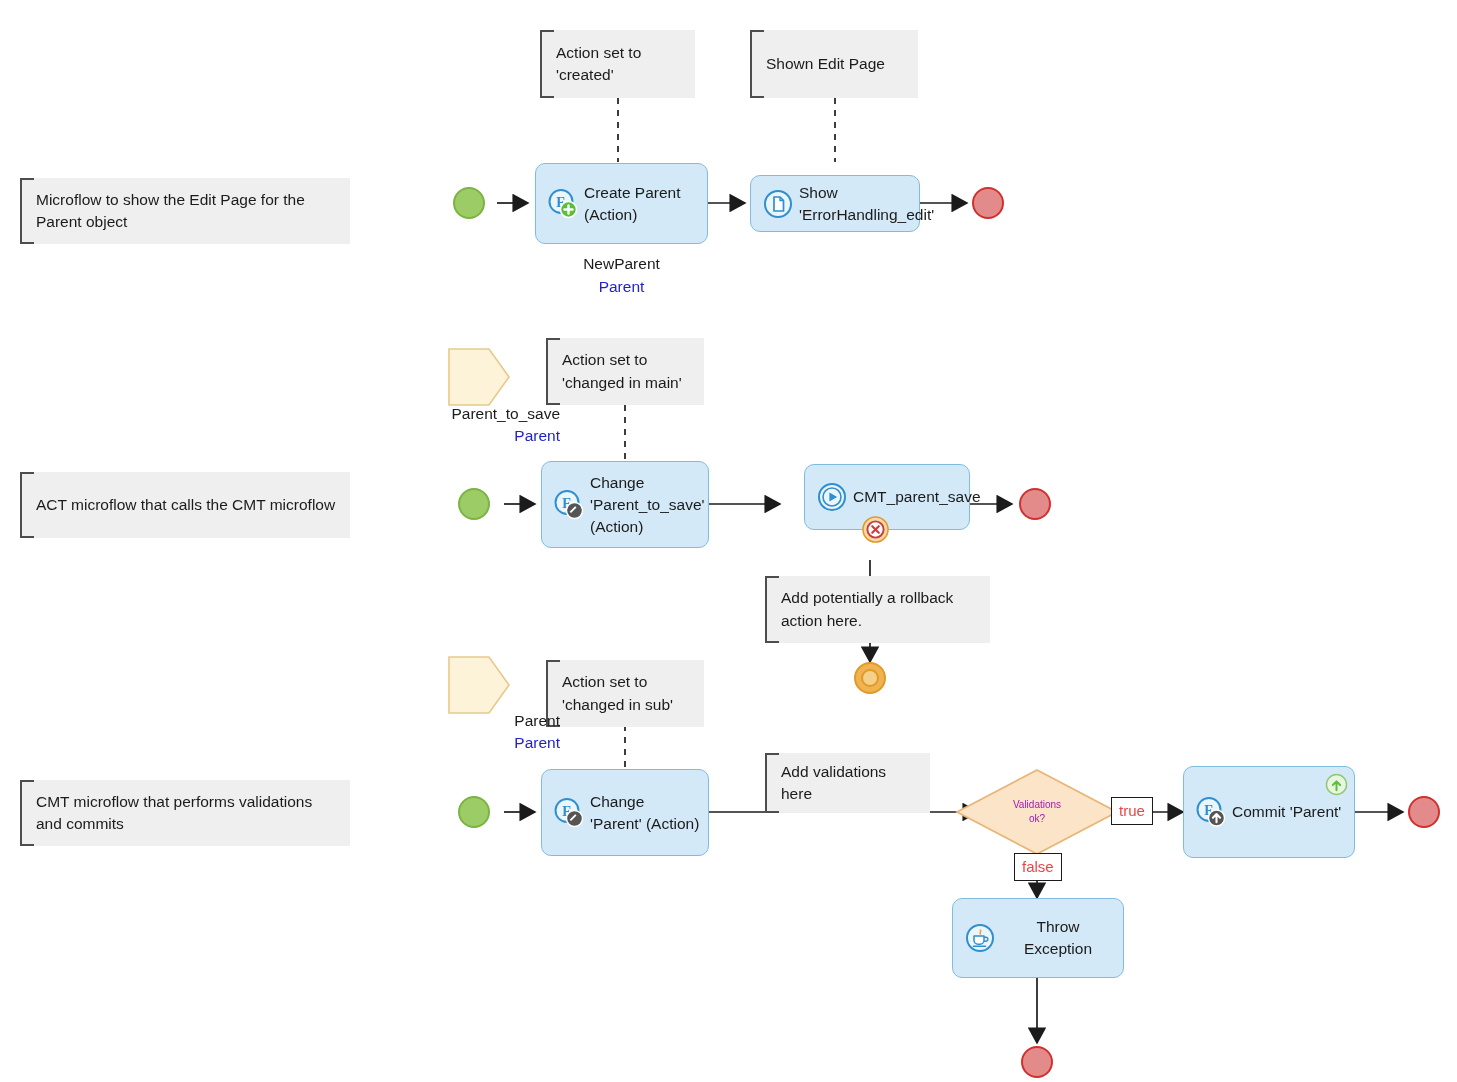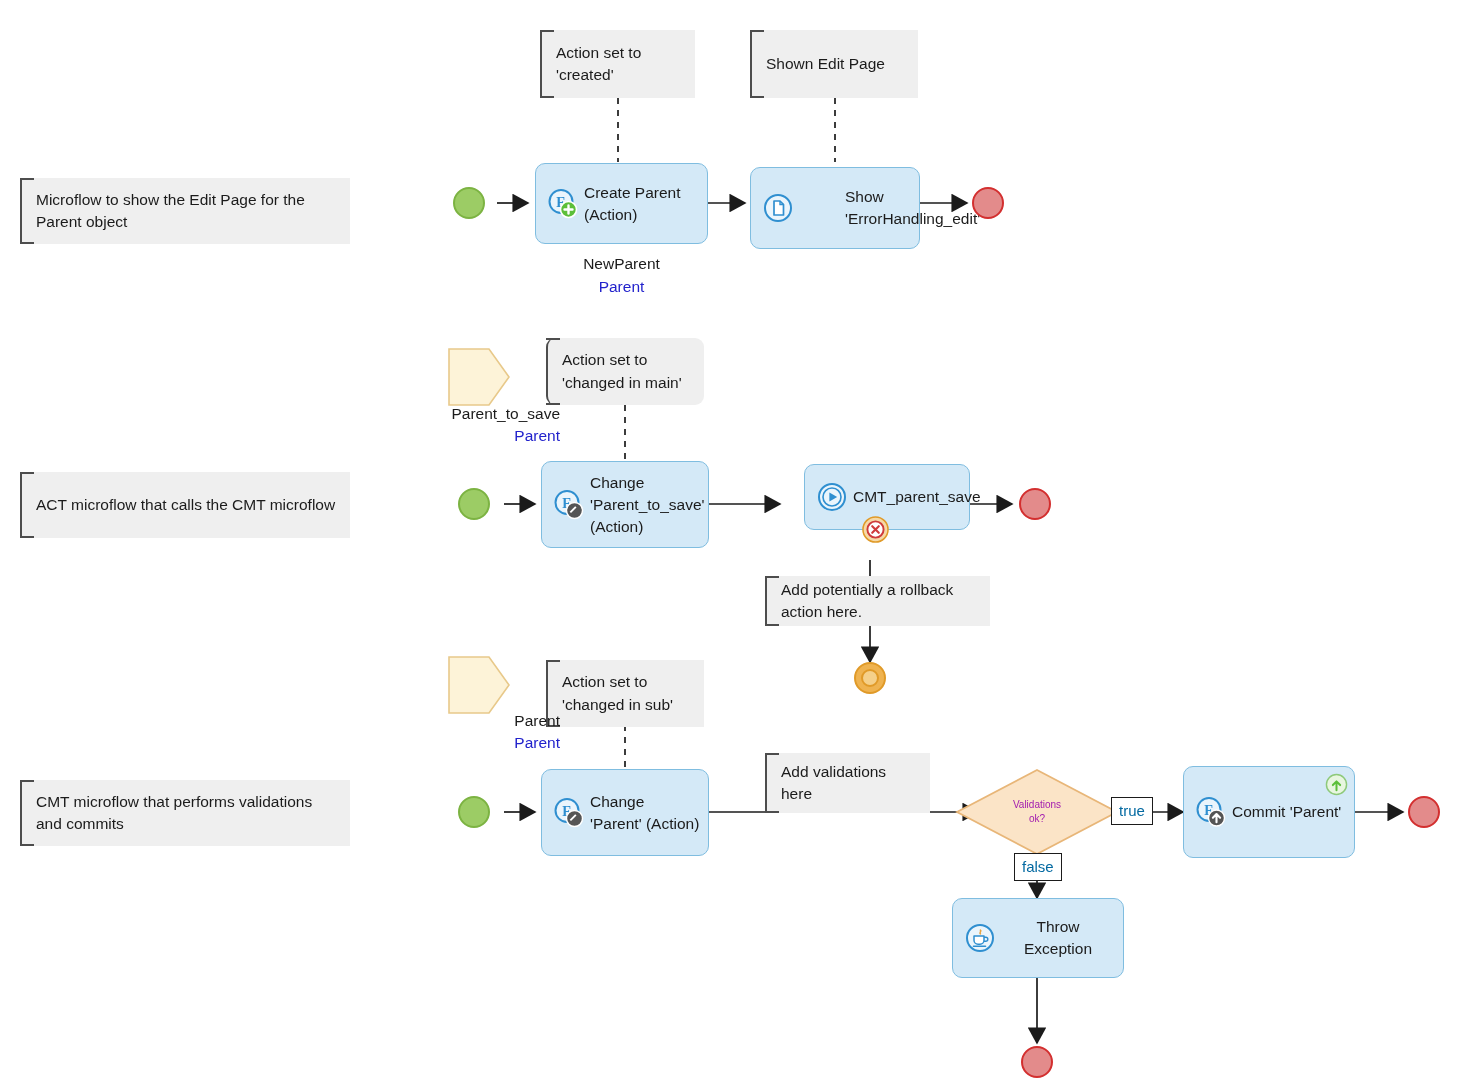--- a/index.html
+++ b/index.html
@@ -170,21 +170,21 @@
   }
 
   
   .flow-label {
     position: absolute;
     background: #ffffff;
     border: 1.3px solid #1b1b1b;
     font-size: 15px;
     line-height: 1;
     padding: 5px 7px 6px 7px;
-    color: #0369a1;
+    color: #ef4444;
     box-sizing: border-box;
   }
 </style>
 </head>
 <body>
 
 <div id="canvas">
 
   <svg class="wires" viewBox="0 0 1457 1082" width="1457" height="1082">
     <defs>
@@ -236,25 +236,25 @@
   </div>
 
   <div class="annot" style="left:540px; top:30px; width:155px; height:68px;">
     <span>Action set to 'created'</span>
   </div>
 
   <div class="annot" style="left:750px; top:30px; width:168px; height:68px;">
     <span>Shown Edit Page</span>
   </div>
 
-  <div class="annot" style="left:546px; top:338px; width:158px; height:67px;border-radius:9px;">
+  <div class="annot" style="left:546px; top:338px; width:158px; height:67px;">
     <span>Action set to 'changed in main'</span>
   </div>
 
-  <div class="annot" style="left:765px; top:576px; width:225px; height:50px;">
+  <div class="annot" style="left:765px; top:576px; width:225px; height:67px;">
     <span>Add potentially a rollback action here.</span>
   </div>
 
   <div class="annot" style="left:546px; top:660px; width:158px; height:67px;">
     <span>Action set to 'changed in sub'</span>
   </div>
 
   <div class="annot" style="left:765px; top:753px; width:165px; height:60px;">
     <span>Add validations here</span>
   </div>
@@ -271,21 +271,21 @@
       </svg>
     </span>
     <span class="act-label">Create Parent (Action)</span>
   </div>
 
   <div class="obj-caption" style="left:535px; top:252px; width:173px;">
     <span>NewParent</span>
     <span class="otype">Parent</span>
   </div>
 
-  <div class="activity" style="left:750px; top:167px; width:170px; height:82px;padding-left:46px;">
+  <div class="activity" style="left:750px; top:175px; width:170px; height:57px;">
     <span class="act-icon">
       <svg viewBox="0 0 34 34" width="34" height="34">
         <circle cx="17" cy="17" r="13" fill="#eaf5fc" stroke="#2f8fd0" stroke-width="2"></circle>
         <path d="M13 10 h6 l3.5 3.5 V24 h-9.5 z" fill="#ffffff" stroke="#2f8fd0" stroke-width="1.7" stroke-linejoin="round"></path>
         <path d="M19 10 v3.5 h3.5" fill="none" stroke="#2f8fd0" stroke-width="1.4"></path>
       </svg>
     </span>
     <span class="act-label">Show 'ErrorHandling_edit'</span>
   </div>
 

